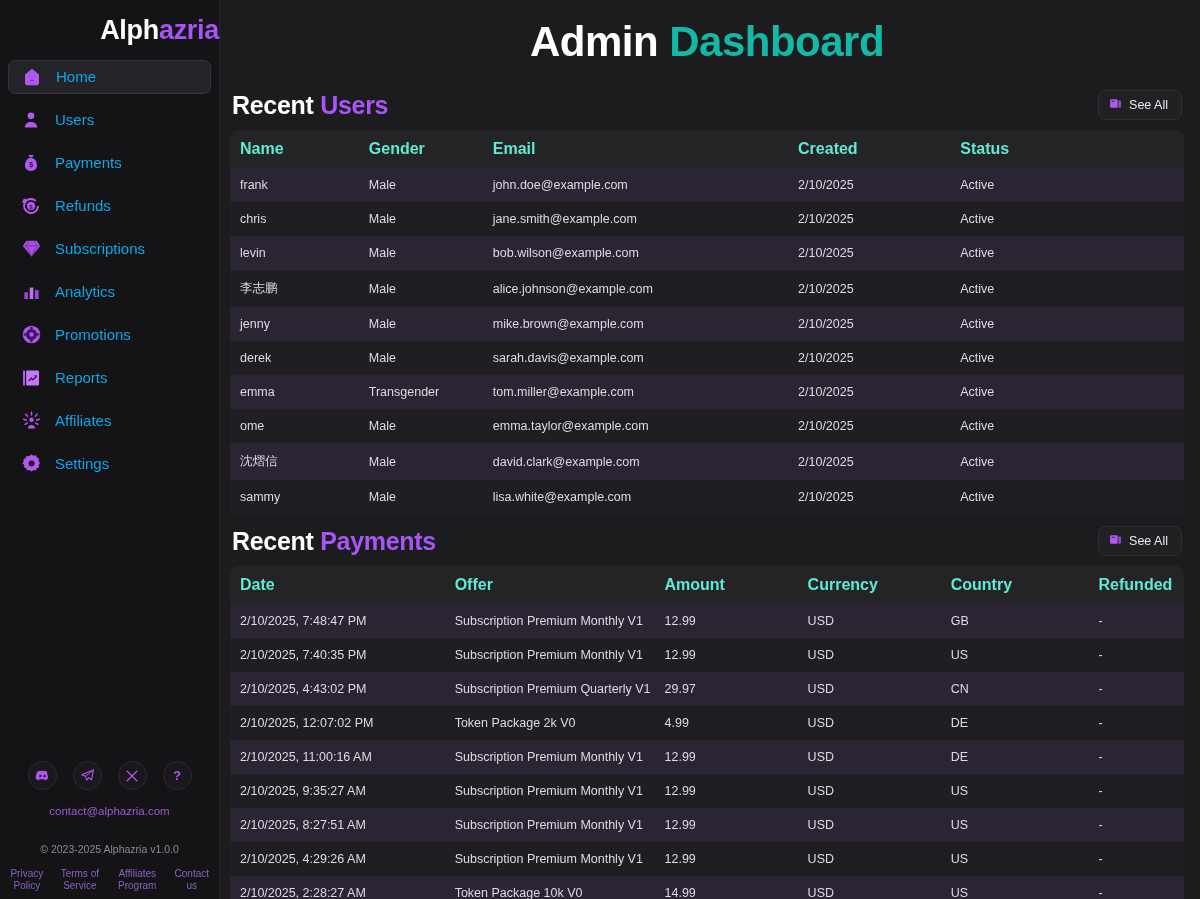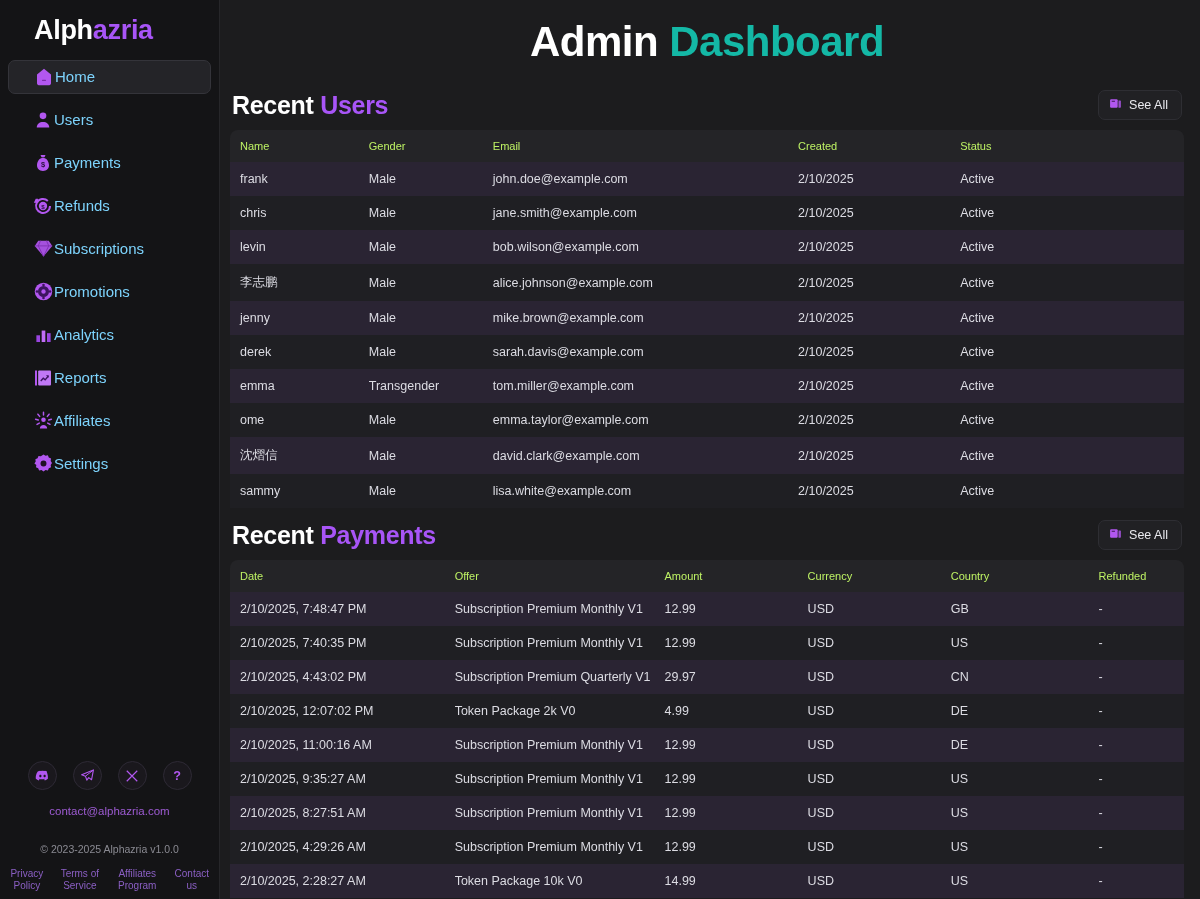--- a/index.html
+++ b/index.html
@@ -30,39 +30,41 @@
     flex-direction: column;
     position: relative;
   }
 
   .brand {
     font-size: 27px;
     font-weight: bold;
     letter-spacing: -0.3px;
     padding: 16px 0 14px 34px;
     line-height: 1.1;
+    text-align: right;
   }
   .brand .b-white { color: #ffffff; }
   .brand .b-purple { color: #a855f7; }
 
   .nav {
     display: flex;
     flex-direction: column;
     padding: 0 8px;
     gap: 2px;
   }
 
   .nav-item {
     display: flex;
     align-items: center;
+    gap: 13px;
     height: 34px;
-    padding: 0 24px;
+    padding: 0 12px;
     border-radius: 7px;
     cursor: pointer;
-    color: #7dd3fc;
+    color: #0ea5e9;
     font-size: 15px;
     margin-bottom: 7px;
   }
   .nav-item.active {
     background: #242428;
     border: 1px solid #34343a;
   }
   .nav-item .ic {
     width: 22px;
     height: 22px;
@@ -177,25 +179,25 @@
 
   
   .table {
     width: 100%;
     border-collapse: collapse;
     table-layout: fixed;
     font-size: 12.5px;
   }
   .table thead th {
     background: #242427;
-    color: #bef264;
-    font-weight: normal;
+    color: #5eead4;
+    font-weight: bold;
     text-align: left;
     padding: 10px 0 10px 10px;
-    font-size: 11px;
+    font-size: 16px;
   }
   .table thead th:first-child { border-top-left-radius: 8px; }
   .table thead th:last-child { border-top-right-radius: 8px; }
 
   .table tbody td {
     padding: 10px 0 10px 10px;
     color: #dcdce3;
     white-space: nowrap;
     overflow: hidden;
     text-overflow: ellipsis;
@@ -275,46 +277,46 @@
       </div>
 
       <div class="nav-item">
         <span class="ic">
           <svg width="21" height="21" viewBox="0 0 24 24">
               <path fill="#b257f0" d="M6 3h12l4 6-10 12L2 9z" opacity=".92"></path>
               <path fill="none" stroke="#7d2fb0" stroke-width="1" d="M2 9h20M8.6 3 6 9l6 12M15.4 3 18 9l-6 12"></path>
             </svg>
         </span>
         <span>Subscriptions</span>
+      </div>
+
+      <div class="nav-item">
+        <span class="ic">
+          <svg width="19" height="19" viewBox="0 0 24 24">
+              <rect x="3" y="13" width="4.6" height="8.5" fill="#9a45e0"></rect>
+              <rect x="9.7" y="7" width="4.6" height="14.5" fill="#c06ef5"></rect>
+              <rect x="16.4" y="10.3" width="4.6" height="11.2" fill="#9a45e0"></rect>
+            </svg>
+        </span>
+        <span>Analytics</span>
       </div>
 
       <div class="nav-item">
         <span class="ic">
           <svg width="21" height="21" viewBox="0 0 24 24">
               <circle cx="12" cy="12" r="10" fill="#b257f0"></circle>
               <circle cx="12" cy="12" r="6.3" fill="#3d1560"></circle>
               <circle cx="12" cy="12" r="2.5" fill="#b257f0"></circle>
               <circle cx="12" cy="4.6" r="1.5" fill="#3d1560"></circle>
               <circle cx="12" cy="19.4" r="1.5" fill="#3d1560"></circle>
               <circle cx="4.6" cy="12" r="1.5" fill="#3d1560"></circle>
               <circle cx="19.4" cy="12" r="1.5" fill="#3d1560"></circle>
             </svg>
         </span>
         <span>Promotions</span>
-      </div>
-
-      <div class="nav-item">
-        <span class="ic">
-          <svg width="19" height="19" viewBox="0 0 24 24">
-              <rect x="3" y="13" width="4.6" height="8.5" fill="#9a45e0"></rect>
-              <rect x="9.7" y="7" width="4.6" height="14.5" fill="#c06ef5"></rect>
-              <rect x="16.4" y="10.3" width="4.6" height="11.2" fill="#9a45e0"></rect>
-            </svg>
-        </span>
-        <span>Analytics</span>
       </div>
 
       <div class="nav-item">
         <span class="ic">
           <svg width="20" height="20" viewBox="0 0 24 24">
               <rect x="2.4" y="3" width="2.4" height="18" fill="#b257f0"></rect>
               <rect x="6.2" y="3" width="15.4" height="18" rx="1.2" fill="#c078f5"></rect>
               <path fill="none" stroke="#3d1560" stroke-width="1.7" d="M9.3 15.6l3-3.4 2.3 2 3.6-4.3"></path>
               <path fill="#3d1560" d="M15.5 8.6h3.4v3.2z"></path>
             </svg>

